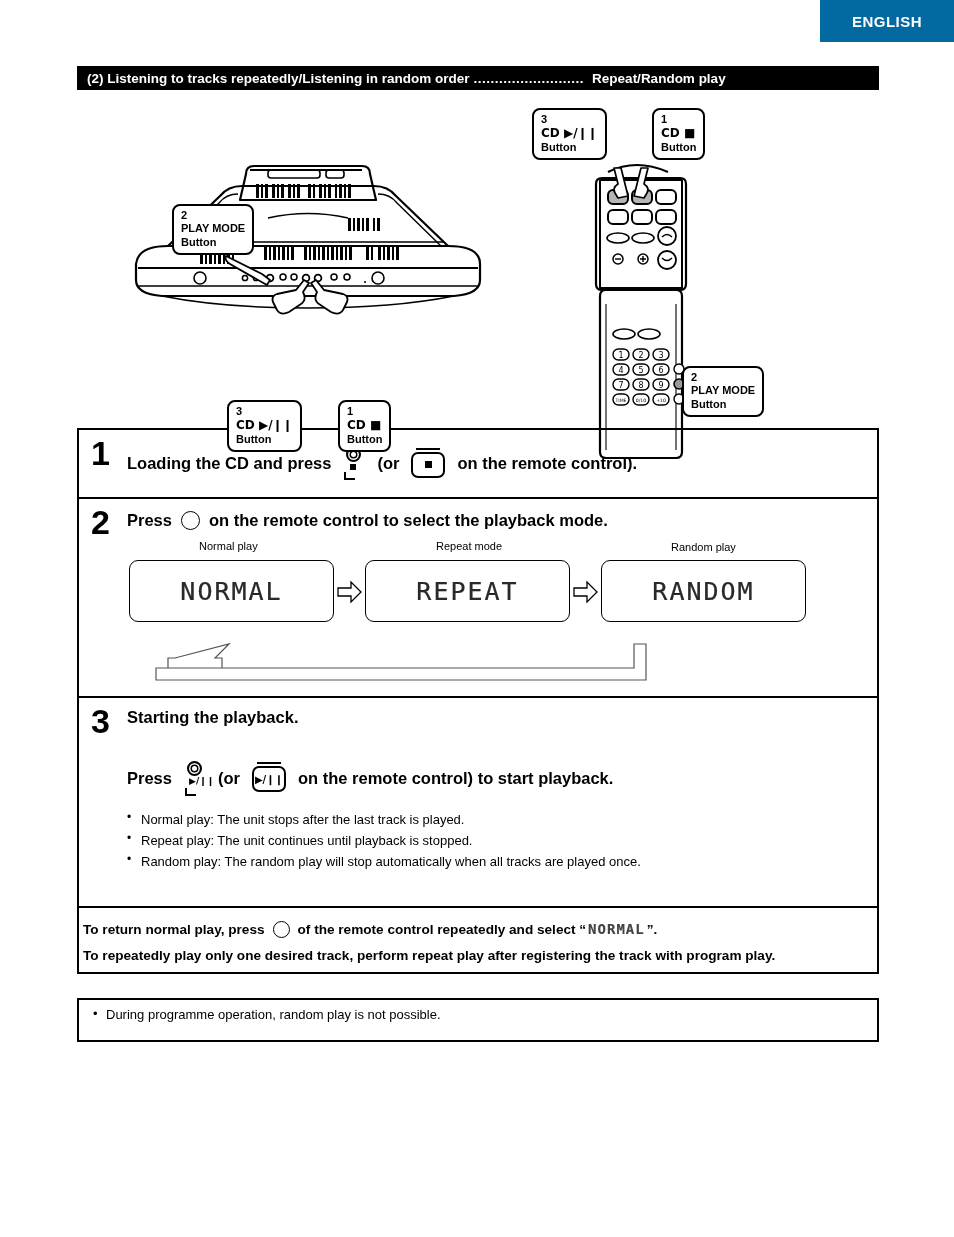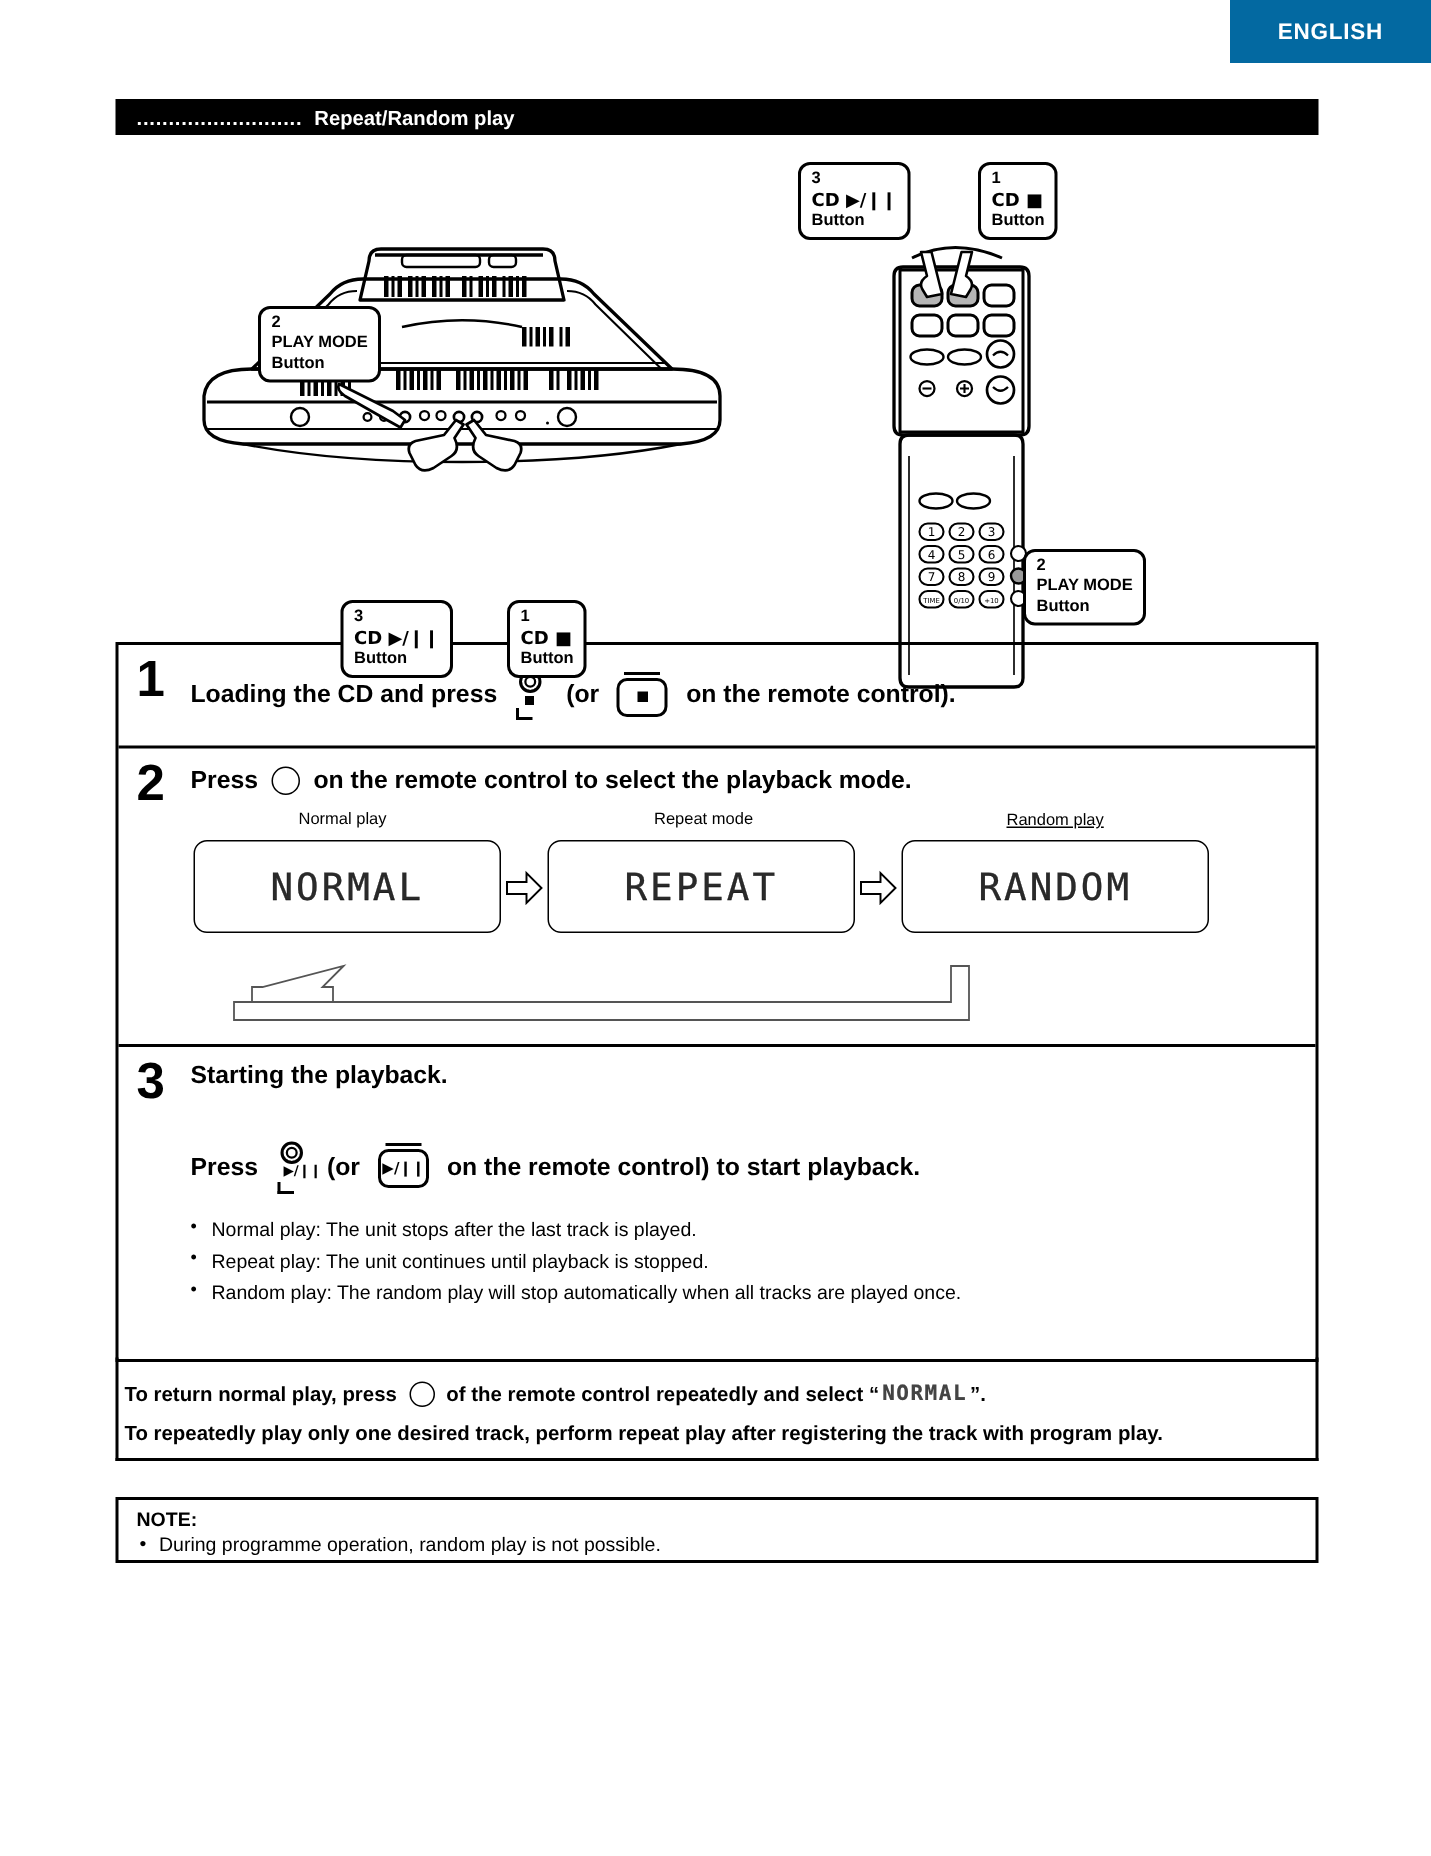--- a/index.html
+++ b/index.html
@@ -228,20 +228,21 @@
     padding-left: 15px; margin-top: 2px;
   }
   .note-item::before { content: "•"; position: absolute; left: 2px; top: -1px; }
 </style>
 </head>
 <body>
 
 <div class="lang-tab">ENGLISH</div>
 
 <div class="section-bar">
+  <span>(2) Listening to tracks repeatedly/Listening in random order</span>
   <span class="dots">..........................</span>
   <span class="tail">Repeat/Random play</span>
 </div>
 
 <div class="illus">
 
   <svg style="position:absolute;left:128px;top:60px;" width="360" height="160" viewBox="0 0 360 160">
     <g fill="none" stroke="#000" stroke-width="2.2" stroke-linejoin="round">
 
       <path d="M118 18 q0 -8 8 -8 h108 q8 0 8 8 l6 26 h-136 z"></path>
@@ -496,21 +497,21 @@
     <div class="step-num">2</div>
     <div class="step-line">
       <span>Press</span>
       <span class="ico ico-circ"></span>
       <span>on the remote control to select the playback mode.</span>
     </div>
 
     <div class="modes">
       <div class="mode-caption" style="left:120px;top:0;">Normal play</div>
       <div class="mode-caption" style="left:357px;top:0;">Repeat mode</div>
-      <div class="mode-caption" style="left:592px;top:1px;text-decoration:underline;">Random play</div>
+      <div class="mode-caption" style="left:592px;top:1px;">Random play</div>
 
       <div class="lcd" style="left:50px;top:20px;">
         <span>NORMAL</span>
       </div>
       <div class="lcd" style="left:286px;top:20px;">
         <span>REPEAT</span>
       </div>
       <div class="lcd" style="left:522px;top:20px;">
         <span>RANDOM</span>
       </div>
@@ -568,15 +569,14 @@
     <span>of the remote control repeatedly and select “</span>
     <span class="lcd-inline">NORMAL</span>
     <span>”.</span>
   </div>
   <div class="rline">
     <span>To repeatedly play only one desired track, perform repeat play after registering the track with program play.</span>
   </div>
 </div>
 
 <div class="note-box">
-  <div class="note-title">NOTE:</div>
   <div class="note-item">During programme operation, random play is not possible.</div>
 </div>
 
 </body></html>

